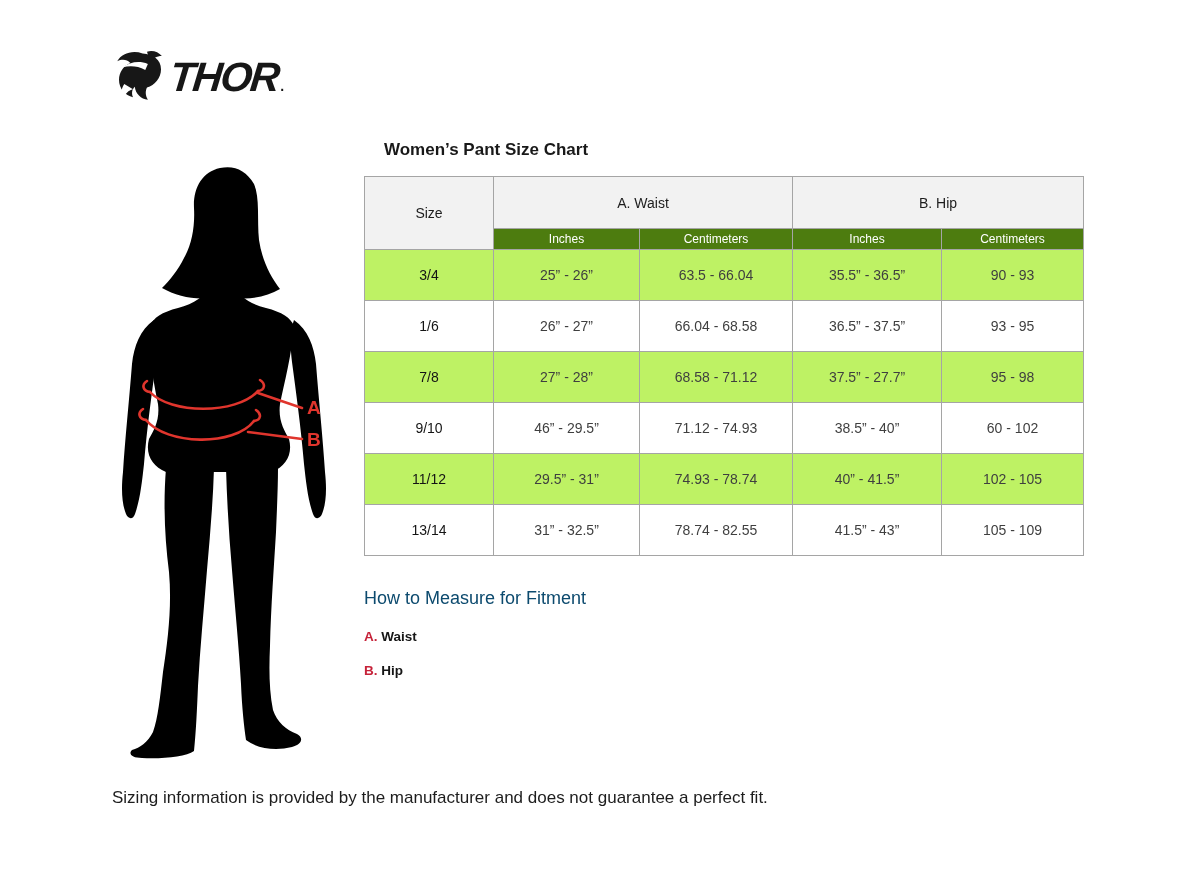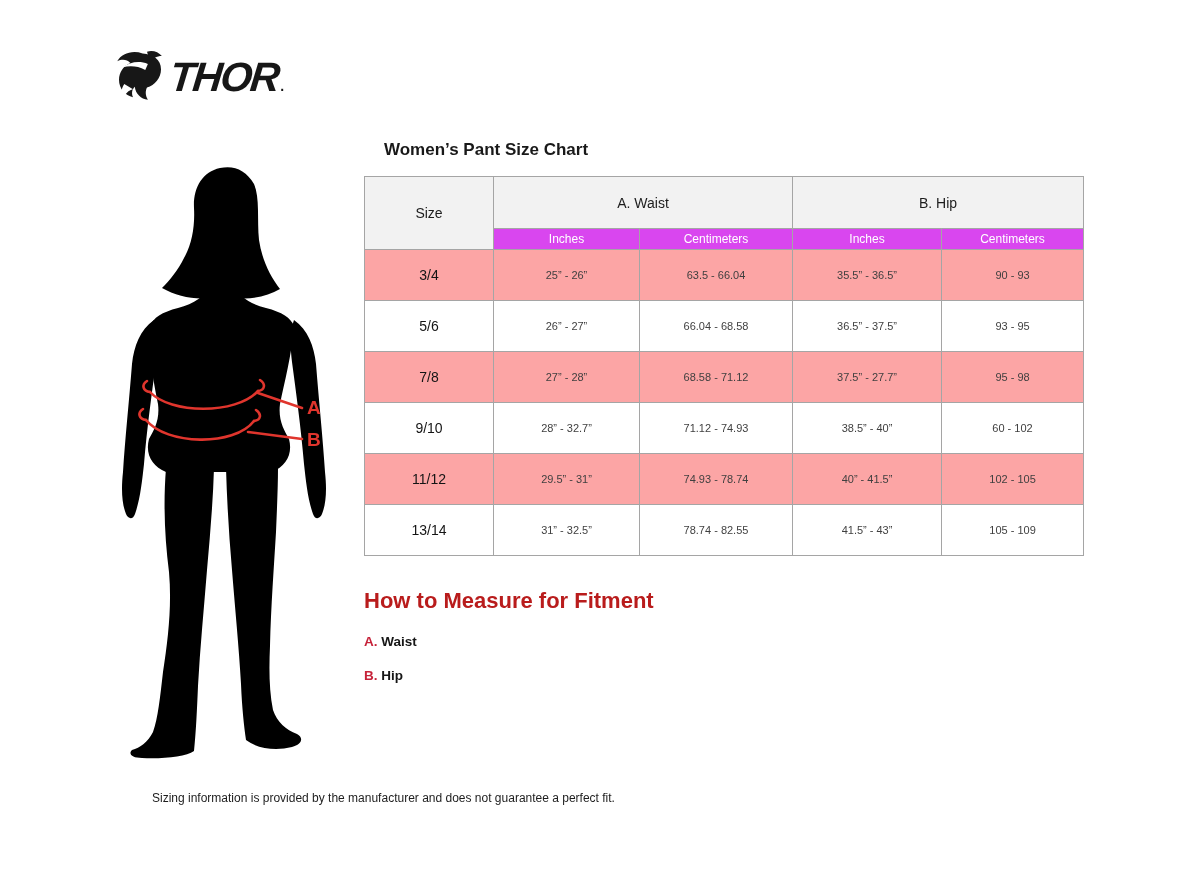--- a/index.html
+++ b/index.html
@@ -27,37 +27,37 @@
 
   
   .size-table-wrap { position: absolute; left: 364px; top: 176px; width: 720px; }
   table.size-table { border-collapse: collapse; table-layout: fixed; width: 719px; padding-left: 13px; }
   .size-table th, .size-table td {
     border: 1px solid #a5a5a5; text-align: center; vertical-align: middle; font-weight: normal;
   }
   .c0 { width: 129px; } .c1 { width: 146px; } .c2 { width: 153px; } .c3 { width: 149px; } .c4 { width: 142px; }
   .group-header { background: #f2f2f2; height: 52px; font-size: 14px; font-weight: bold; color: #1d1d1d; }
   .size-header  { background: #f2f2f2; font-size: 14px; font-weight: bold; color: #1d1d1d; }
-  .black-bar { background: #d946ef; color: #ffffff; height: 21px; font-size: 12px; font-weight: bold; }
+  .black-bar { background: #4d7c0f; color: #ffffff; height: 21px; font-size: 12px; font-weight: bold; }
   .data-row { height: 51px; }
-  .data-row.stripe { background: #fca5a5; }
+  .data-row.stripe { background: #bef264; }
   .size-cell { font-size: 14px; font-weight: bold; color: #141414; }
-  .data-cell { font-size: 11px; color: #3f3f3f; }
+  .data-cell { font-size: 14px; color: #3f3f3f; }
 
   
   .measure { position: absolute; left: 364px; top: 588px; width: 640px; }
-  .measure-title { font-size: 22px; font-weight: bold; color: #b91c1c; }
+  .measure-title { font-size: 18px; font-weight: normal; color: #0c4a6e; }
   .measure-item { margin-top: 20px; }
   .measure-item + .measure-item { margin-top: 19px; }
   .item-title { font-size: 13.5px; font-weight: bold; color: #161616; }
   .item-letter { color: #c62239; }
   .item-desc { font-size: 12.5px; color: #3c3c3c; margin-top: 3px; }
 
   
-  .footer { position: absolute; left: 112px; top: 791px; font-size: 12px; color: #1d1d1d; line-height: 14px; margin-left: 40px; }
+  .footer { position: absolute; left: 112px; top: 791px; font-size: 17px; color: #1d1d1d; line-height: 14px; }
 </style>
 </head>
 <body>
 
 <div class="logo">
   <svg class="logo-icon" viewBox="0 0 64 64" aria-hidden="true">
     <path d="M35 5 C23 1 11 5 6 14 C12 11 17 12 21 16 C13 19 8 27 8 35 C8 45 15 53 24 55 C22 50 23 46 26 43 C27 51 33 57 41 58 C38 53 38 48 40 44 C49 41 56 33 56 23 C56 12 47 6 35 5 Z" fill="#171717"></path>
     <path d="M40 3 C46 1 53 3 57 8 C51 8 46 11 44 16 Z" fill="#171717"></path>
     <path d="M12 21 C20 15 31 13 41 17 L38 24 C29 19 20 19 12 21 Z" fill="#ffffff"></path>
     <path d="M14 40 C10 46 10 52 13 57 C15 51 19 47 24 46 Z" fill="#ffffff"></path>
@@ -123,36 +123,36 @@
     </thead>
     <tbody>
       <tr class="data-row stripe">
         <td class="size-cell">3/4</td>
         <td class="data-cell">25” - 26”</td>
         <td class="data-cell">63.5 - 66.04</td>
         <td class="data-cell">35.5” - 36.5”</td>
         <td class="data-cell">90 - 93</td>
       </tr>
       <tr class="data-row">
-        <td class="size-cell">5/6</td>
+        <td class="size-cell">1/6</td>
         <td class="data-cell">26” - 27”</td>
         <td class="data-cell">66.04 - 68.58</td>
         <td class="data-cell">36.5” - 37.5”</td>
         <td class="data-cell">93 - 95</td>
       </tr>
       <tr class="data-row stripe">
         <td class="size-cell">7/8</td>
         <td class="data-cell">27” - 28”</td>
         <td class="data-cell">68.58 - 71.12</td>
         <td class="data-cell">37.5” - 27.7”</td>
         <td class="data-cell">95 - 98</td>
       </tr>
       <tr class="data-row">
         <td class="size-cell">9/10</td>
-        <td class="data-cell">28” - 32.7”</td>
+        <td class="data-cell">46” - 29.5”</td>
         <td class="data-cell">71.12 - 74.93</td>
         <td class="data-cell">38.5” - 40”</td>
         <td class="data-cell">60 - 102</td>
       </tr>
       <tr class="data-row stripe">
         <td class="size-cell">11/12</td>
         <td class="data-cell">29.5” - 31”</td>
         <td class="data-cell">74.93 - 78.74</td>
         <td class="data-cell">40” - 41.5”</td>
         <td class="data-cell">102 - 105</td>

